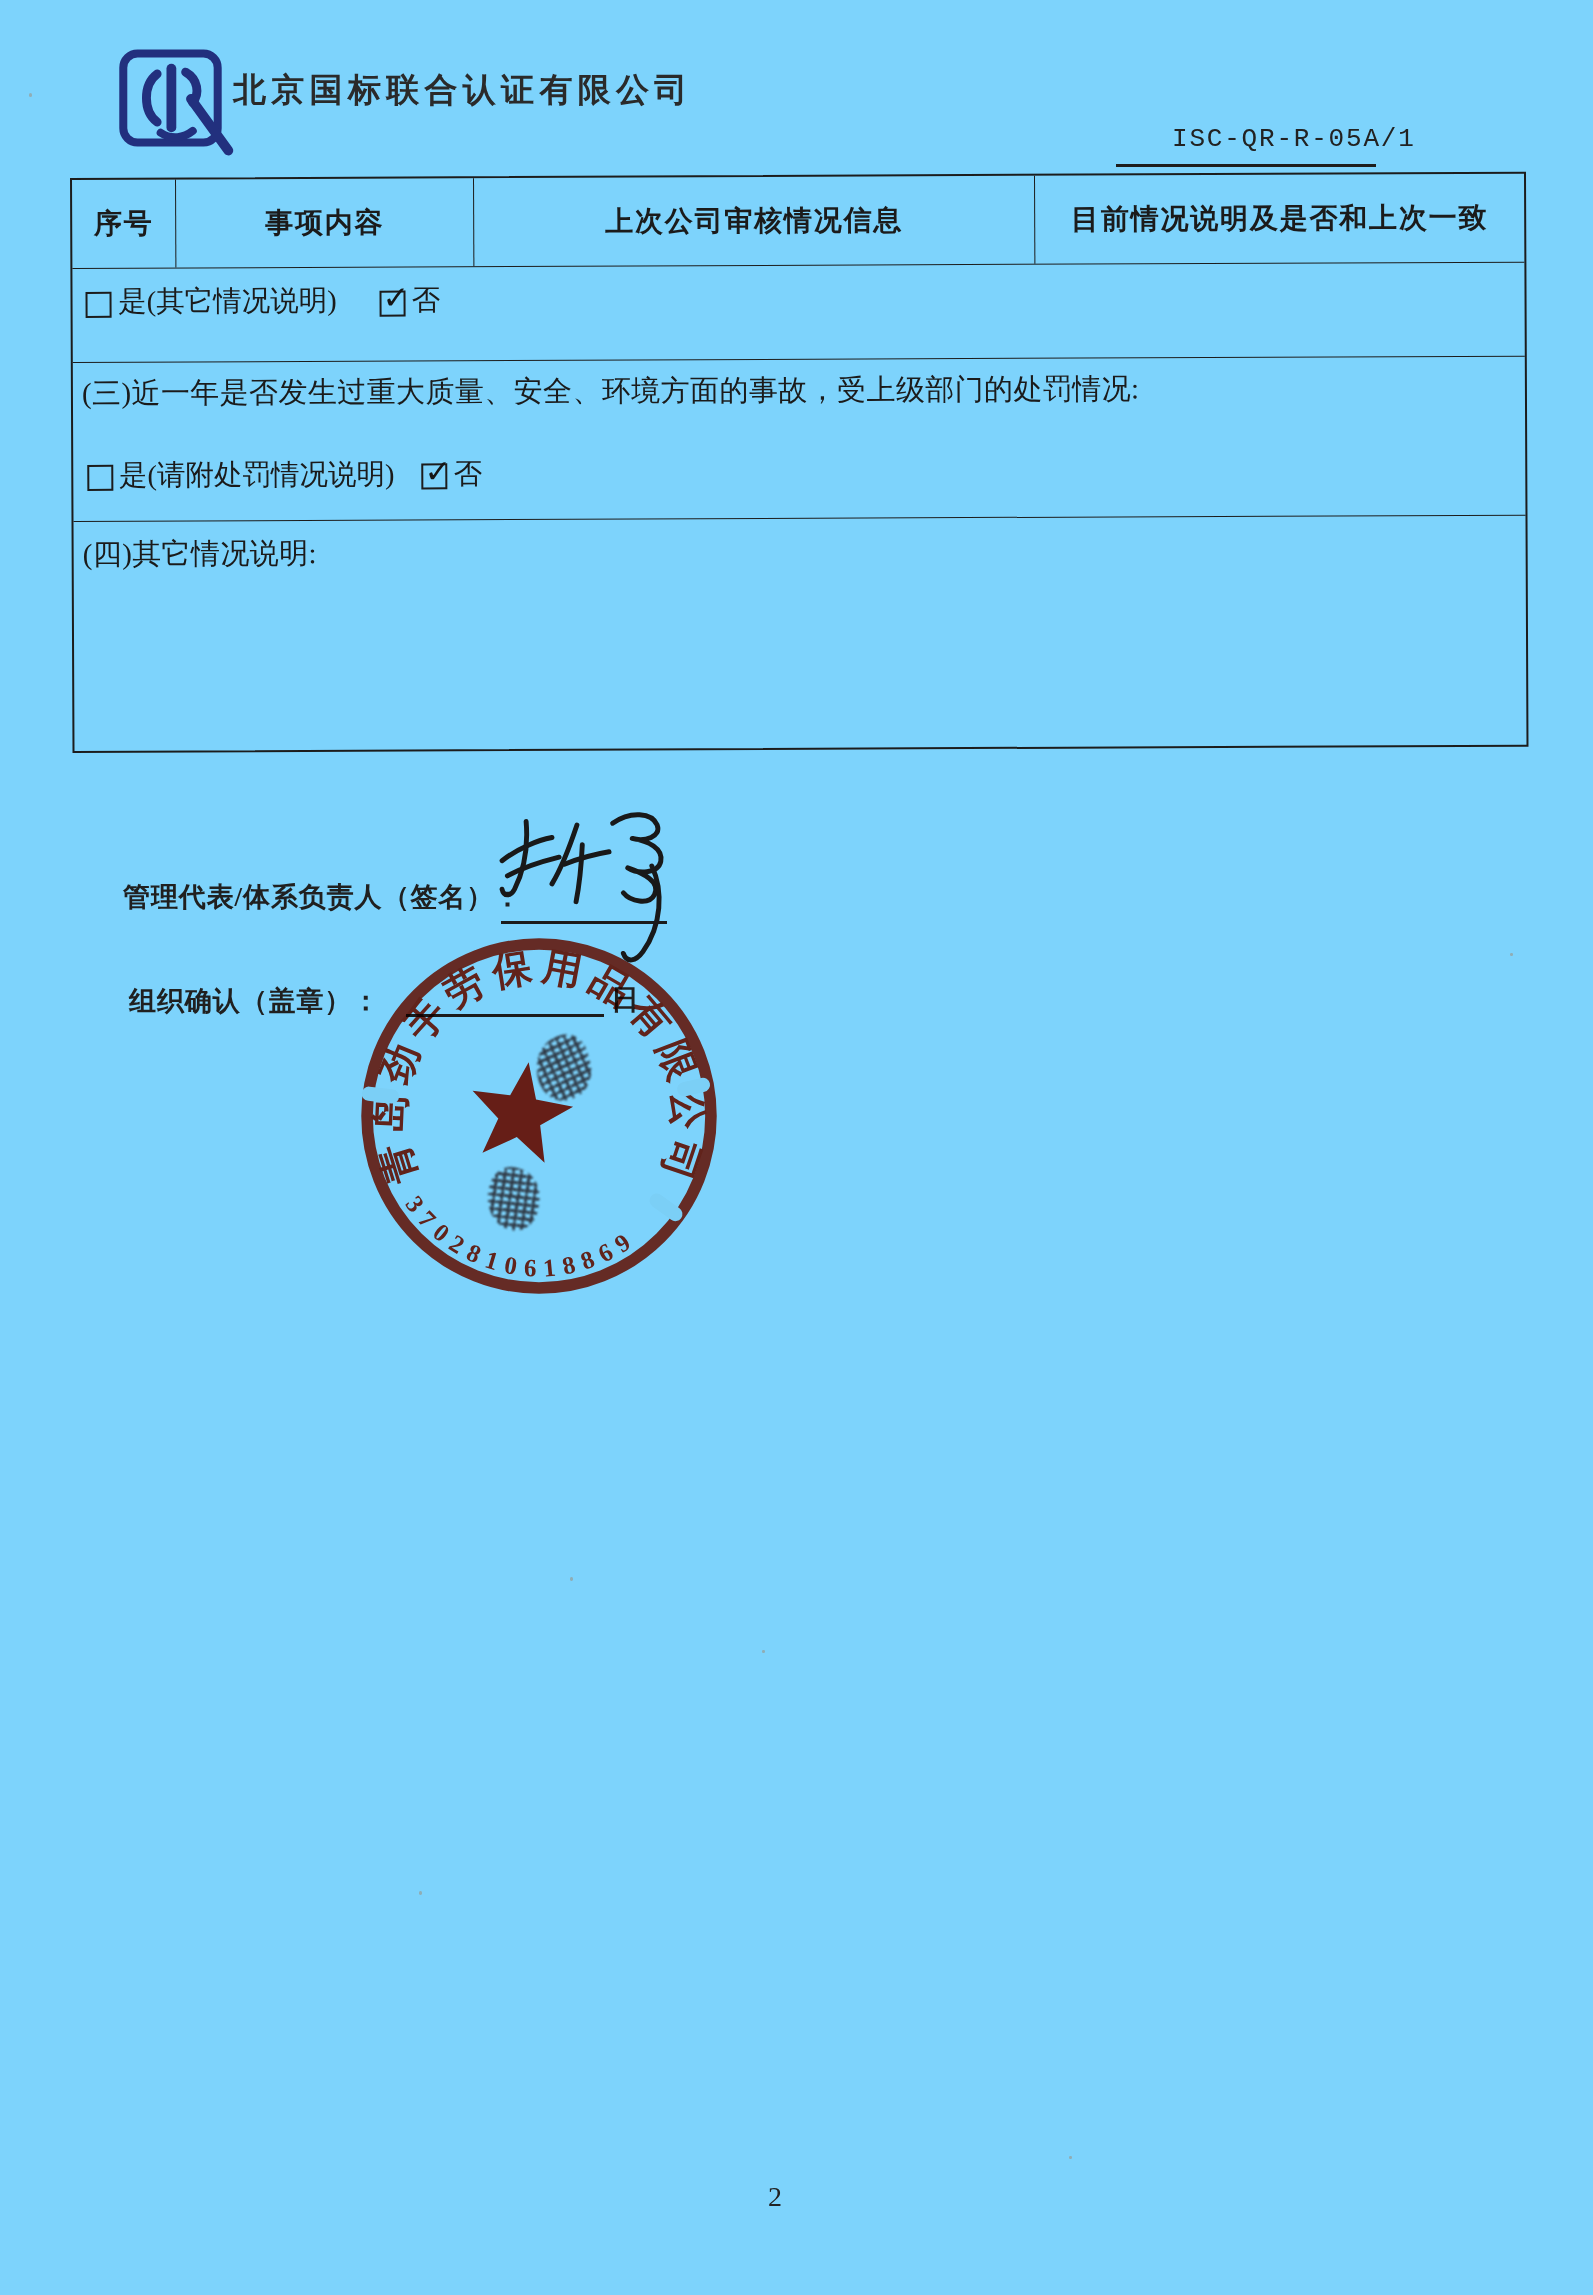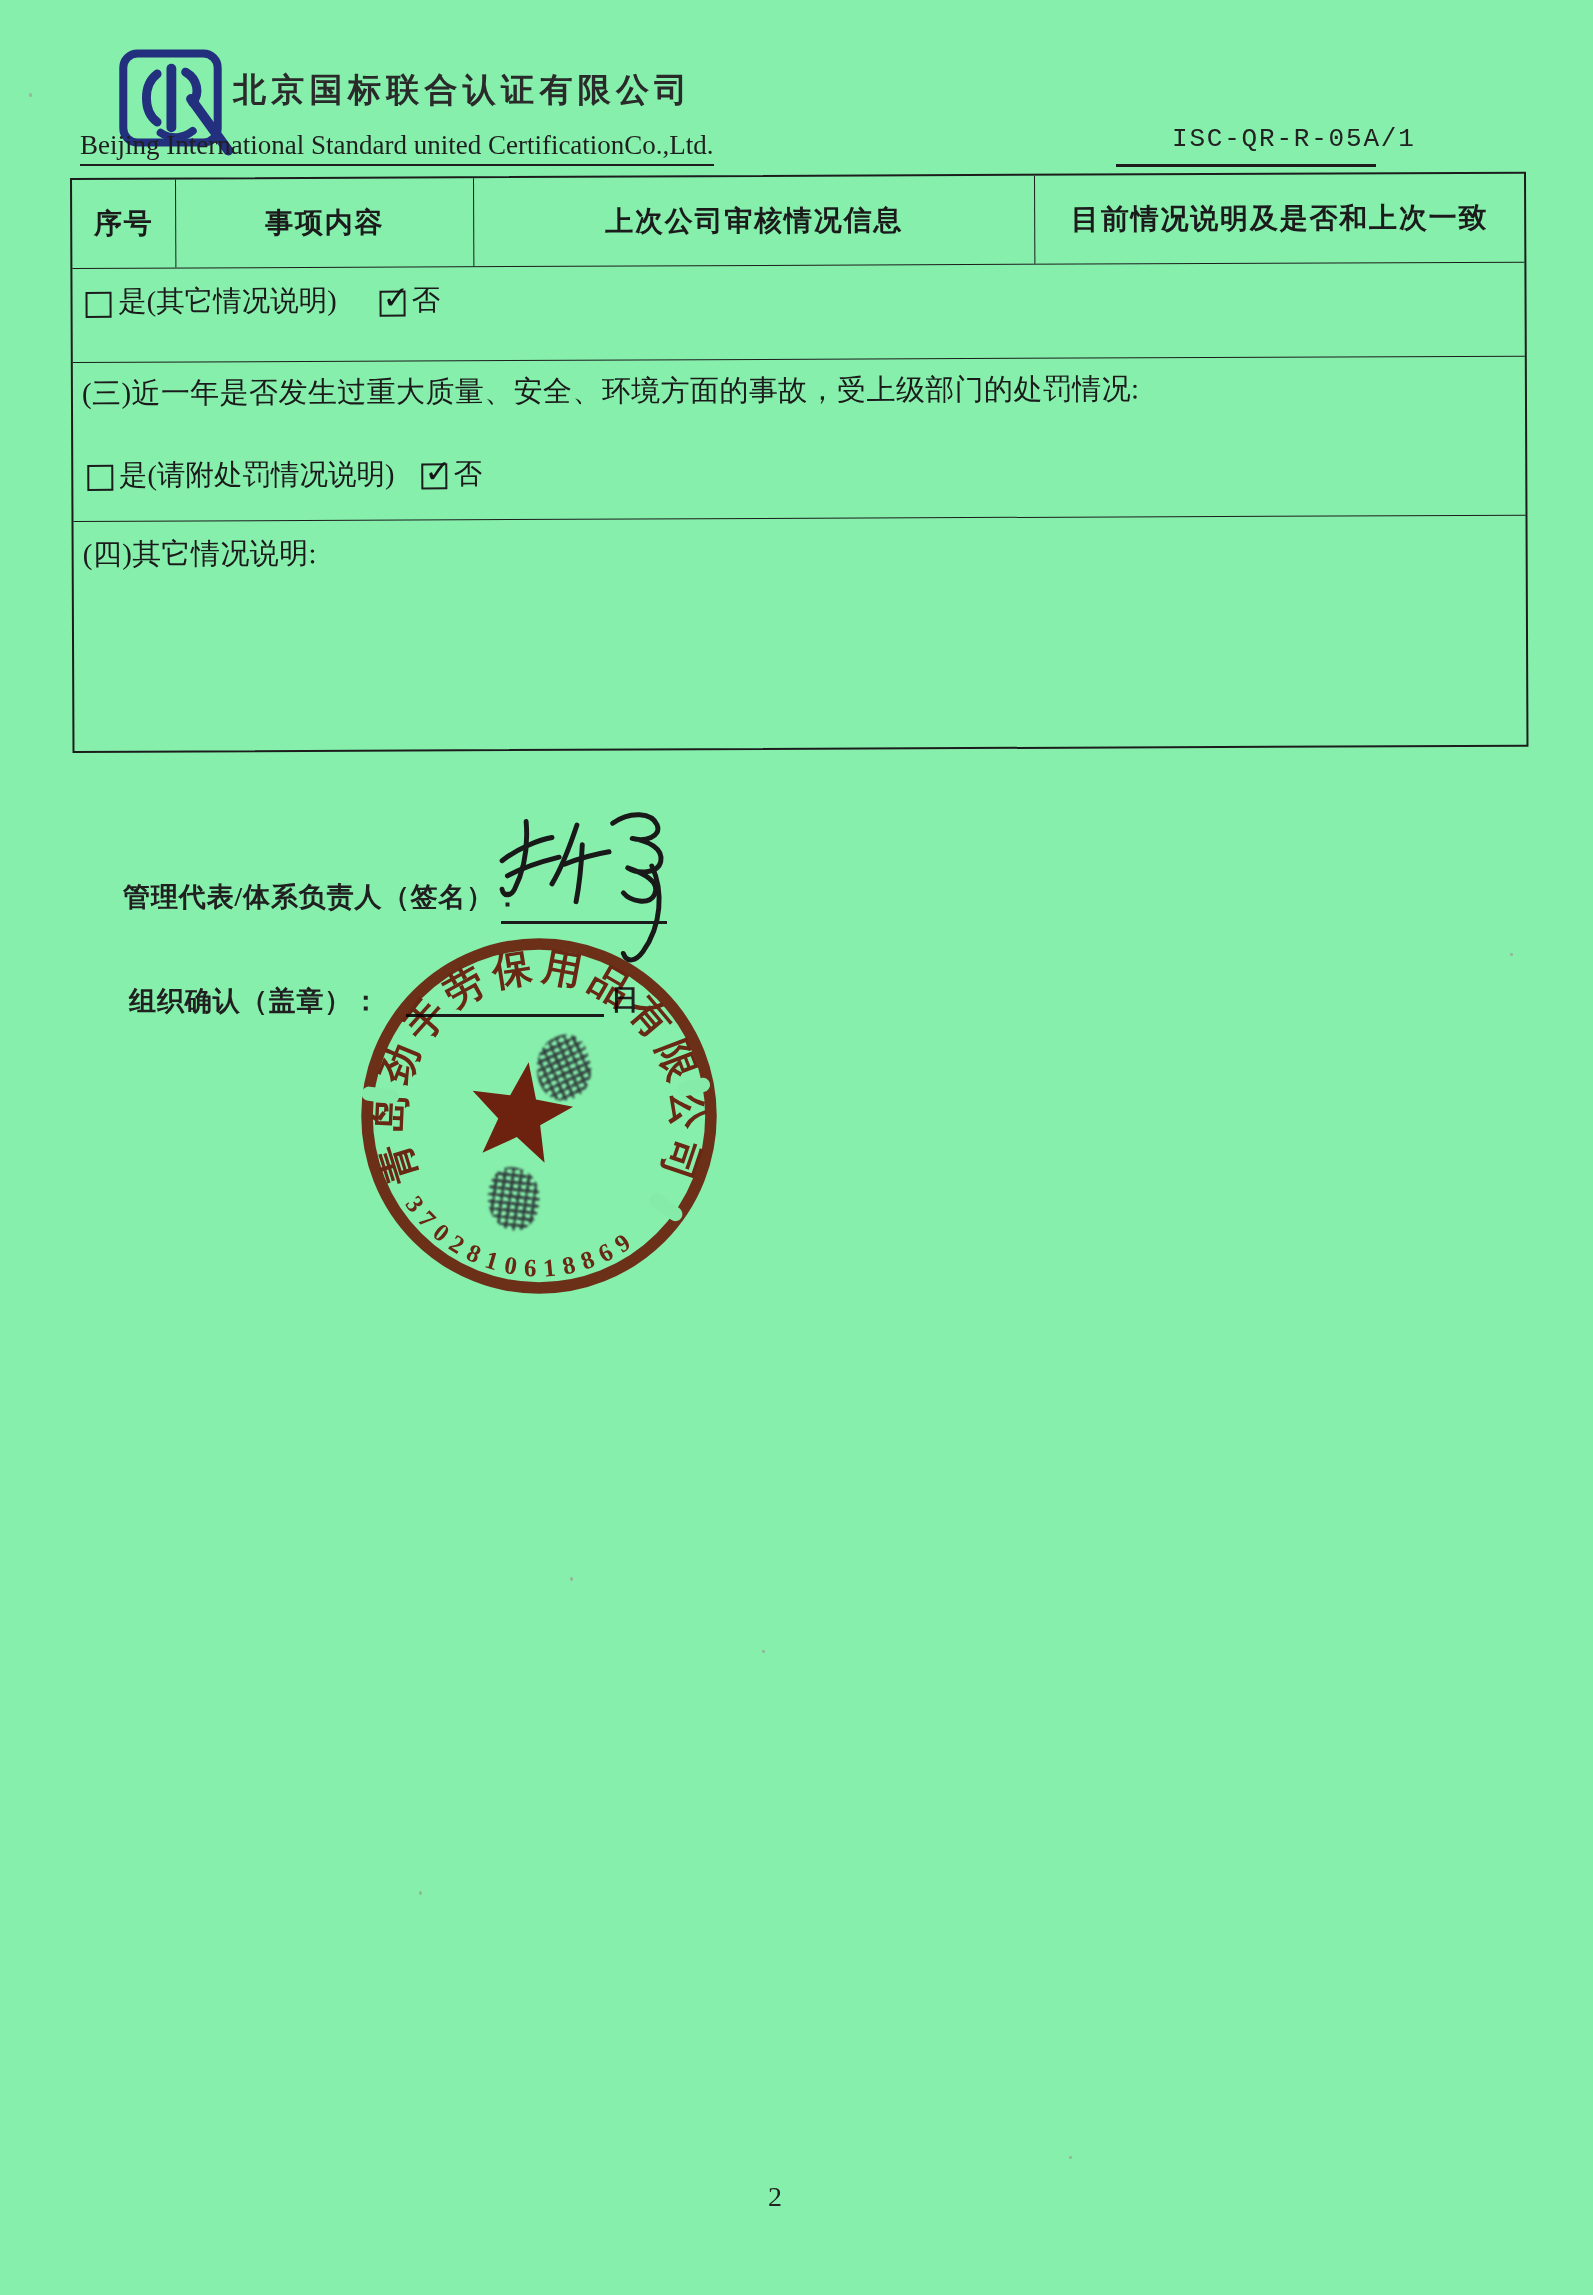--- a/index.html
+++ b/index.html
@@ -1,17 +1,17 @@
 <!DOCTYPE html>
 <html style="font-size:14.3px"><head>
 <meta charset="utf-8">
 <style>
   * { margin:0; padding:0; box-sizing:border-box; }
   body { width:1593px; height:2295px; background:#efefed; font-family:"Liberation Serif","DejaVu Serif",serif; }
-  .page { position:relative; width:1593px; height:2295px; background:#86efac; overflow:hidden; color:#1b1b1b; }
+  .page { position:relative; width:1593px; height:2295px; background:#7dd3fc; overflow:hidden; color:#1b1b1b; }
 
   
   .logo { position:absolute; left:116px; top:49px; width:125px; height:114px; }
   .company-cn { position:absolute; left:233px; top:68px; font-size:33px; font-weight:600; letter-spacing:5.3px; color:#2a2a2a; white-space:nowrap; }
   .company-en { position:absolute; left:80px; top:130px; font-size:27px; color:#1f1f1f; border-bottom:2.7px solid #1d1d1d; padding-bottom:2.7px; white-space:nowrap; }
   .doc-code { position:absolute; left:1172px; top:124px; font-size:26px; font-family:"Liberation Mono","DejaVu Sans Mono",monospace; letter-spacing:1.8px; color:#222; white-space:nowrap; }
   .doc-underline { position:absolute; left:1116px; top:164px; width:260px; height:2.7px; background:#1d1d1d; }
 
   
   .audit-table { position:absolute; left:70px; top:178px; width:1456px; height:575px; border:2.7px solid #1c1c1c; transform:rotate(-0.25deg); transform-origin:left top; background:transparent; }
@@ -61,21 +61,20 @@
     <g stroke="#22307e" fill="none" stroke-linecap="round">
       <rect x="8" y="5" width="106" height="100" rx="16" stroke-width="9"></rect>
       <path d="M46,28 C30,40 30,70 46,82" stroke-width="10"></path>
       <path d="M62,22 L62,88" stroke-width="11"></path>
       <path d="M78,26 C92,34 94,50 86,60" stroke-width="10"></path>
       <path d="M84,56 L126,114" stroke-width="11"></path>
       <path d="M50,94 C62,102 76,100 86,92" stroke-width="9"></path>
     </g>
   </svg>
   <div class="company-cn">北京国标联合认证有限公司</div>
-  <div class="company-en">Beijing International Standard united CertificationCo.,Ltd.</div>
   <div class="doc-code">ISC-QR-R-05A/1</div>
   <div class="doc-underline"></div>
 
   <div class="audit-table">
     <div class="thead">
       <div class="th c1">序号</div>
       <div class="th c2">事项内容</div>
       <div class="th c3">上次公司审核情况信息</div>
       <div class="th c4">目前情况说明及是否和上次一致</div>
     </div>

